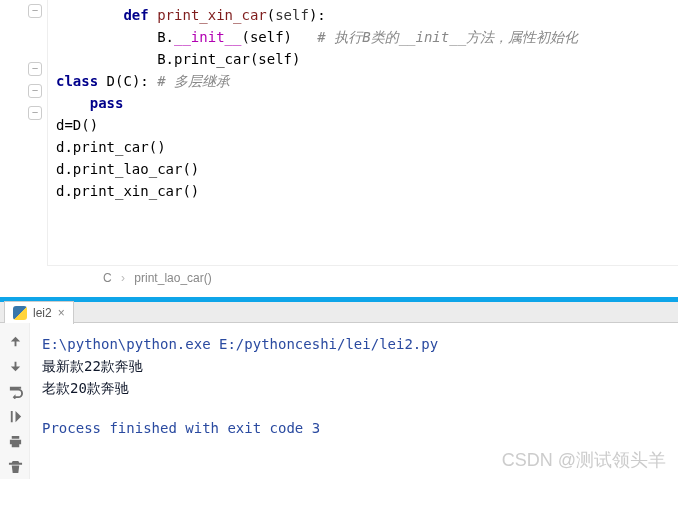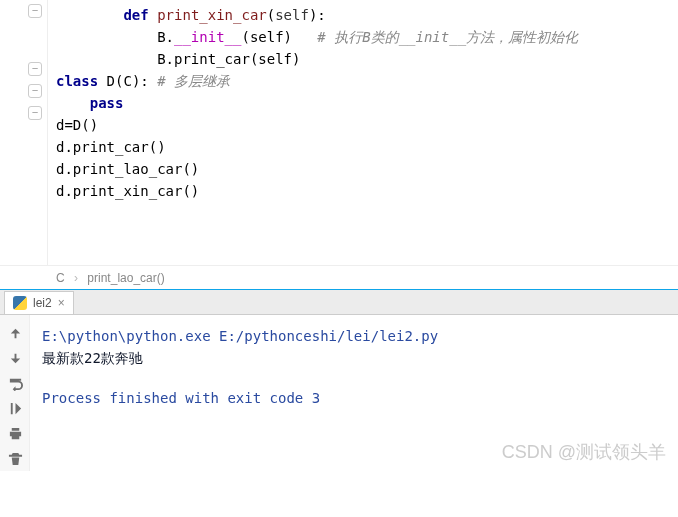--- a/index.html
+++ b/index.html
@@ -49,34 +49,35 @@
     }
     .kw { color: #00008b; font-weight: bold; }
     .cls { color: #000; }
     .fn { color: #7f1d1d; }
     .param { color: #333; }
     .paren { color: #000; }
     .special { color: #b200b2; margin-top: 28px; }
     .comment { color: #888; font-style: italic; }
     .call { color: #000; }
     .breadcrumb {
-      height: 24px;
+      height: 32px;
       line-height: 24px;
       padding-left: 56px;
       color: #888;
       font-size: 12px;
       font-family: sans-serif;
       border-top: 1px solid #eee;
       background: #fff;
+      margin-left: 47px;
     }
     .breadcrumb .sep { margin: 0 6px; color: #bbb; }
     .tab-bar {
       height: 26px;
       background: #ececec;
-      border-top: 1px solid #0ea5e9;
+      border-top: 5px solid #0ea5e9;
       border-bottom: 1px solid #ccc;
       display: flex;
       align-items: center;
       padding-left: 4px;
       font-family: sans-serif;
       font-size: 12px;
     }
     .tab {
       background: #fff;
       border: 1px solid #ccc;
@@ -193,17 +194,18 @@
     <div class="tool-icon">
         <svg viewBox="0 0 16 16">
           <path d="M5 2h6l1 2h3v2H1V4h3zm-1 5h8l-1 8H5z"></path>
         </svg>
       </div>
   </div>
   <div class="console">
     <div class="cmd-line">E:\python\python.exe E:/pythonceshi/lei/lei2.py</div>
     <div id="out-lines">
         <div class="out-line">最新款22款奔驰</div>
+        <div class="out-line">老款20款奔驰</div>
       </div>
     <div class="proc-line">Process finished with exit code 3</div>
     <div class="watermark">CSDN @测试领头羊</div>
   </div>
 </div>
 
 </body></html>

